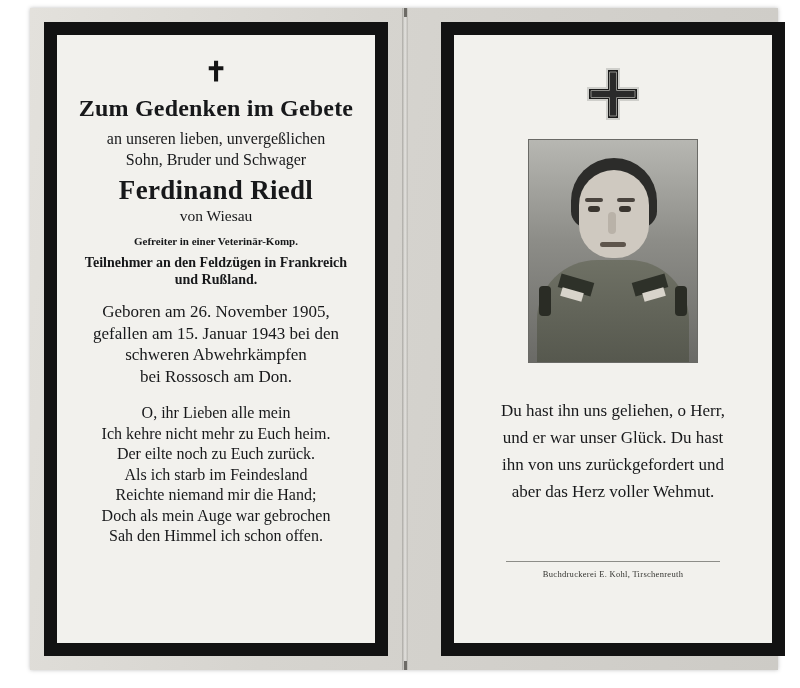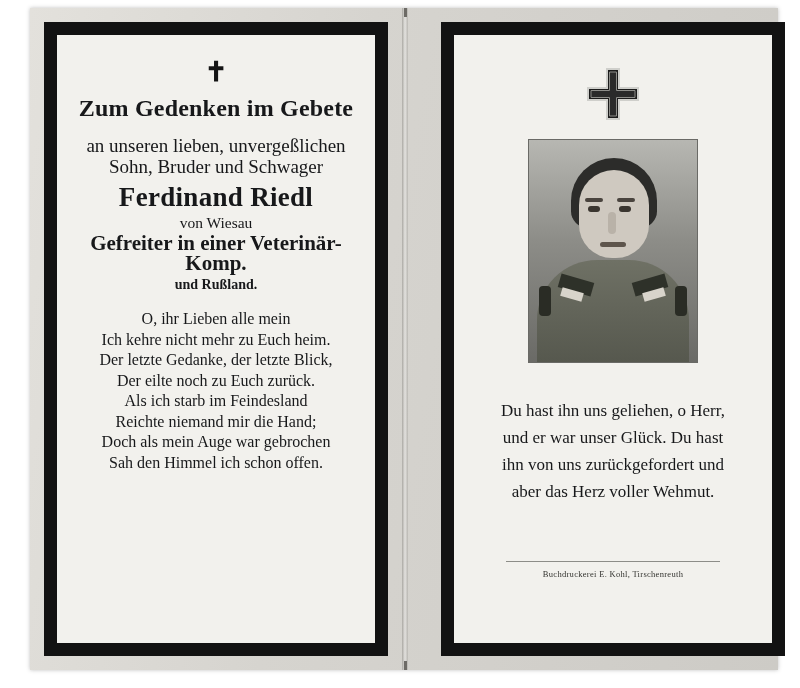--- a/index.html
+++ b/index.html
@@ -88,40 +88,40 @@
   }
   .ln { display: block; }
   .headline {
     font-size: 24px;
     line-height: 27px;
     font-weight: 700;
     letter-spacing: 0.2px;
     margin-top: 8px;
   }
   .sub1 {
-    font-size: 19px;
+    font-size: 16px;
     line-height: 21px;
-    margin-top: 13px;
+    margin-top: 6px;
   }
   .name {
     font-size: 27px;
     line-height: 31px;
     font-weight: 700;
     margin-top: 5px;
     letter-spacing: 0.3px;
   }
   .from {
     font-size: 15.5px;
     line-height: 19px;
   }
   .rank {
-    font-size: 21px;
+    font-size: 11px;
     line-height: 20px;
     font-weight: 700;
-    margin-top: 1px;
+    margin-top: 6px;
   }
   .campaign {
     font-size: 14px;
     line-height: 17px;
     font-weight: 700;
     margin-top: 3px;
   }
   .dates {
     font-size: 17px;
     line-height: 21.5px;
@@ -251,28 +251,34 @@
         <div class="sub1">
           <span class="ln">an unseren lieben, unvergeßlichen</span>
           <span class="ln">Sohn, Bruder und Schwager</span>
         </div>
 
         <div class="name">Ferdinand Riedl</div>
         <div class="from">von Wiesau</div>
         <div class="rank">Gefreiter in einer Veterinär-Komp.</div>
 
         <div class="campaign">
+          <span class="ln">Teilnehmer an den Feldzügen in Frankreich</span>
           <span class="ln">und Rußland.</span>
         </div>
 
+        <div class="dates">
+          <span class="ln">Geboren am 26. November 1905,</span>
+          <span class="ln">gefallen am 15. Januar 1943 bei den</span>
+          <span class="ln">schweren Abwehrkämpfen</span>
+          <span class="ln">bei Rossosch am Don.</span>
+        </div>
 
         <div class="poem">
           <span class="ln">O, ihr Lieben alle mein</span>
           <span class="ln">Ich kehre nicht mehr zu Euch heim.</span>
-          <span class="ln">Der letzte Gedanke, der letzte Blick,</span>
           <span class="ln">Der eilte noch zu Euch zurück.</span>
           <span class="ln">Als ich starb im Feindesland</span>
           <span class="ln">Reichte niemand mir die Hand;</span>
           <span class="ln">Doch als mein Auge war gebrochen</span>
           <span class="ln">Sah den Himmel ich schon offen.</span>
         </div>
 
 
       </div>
     </div>

